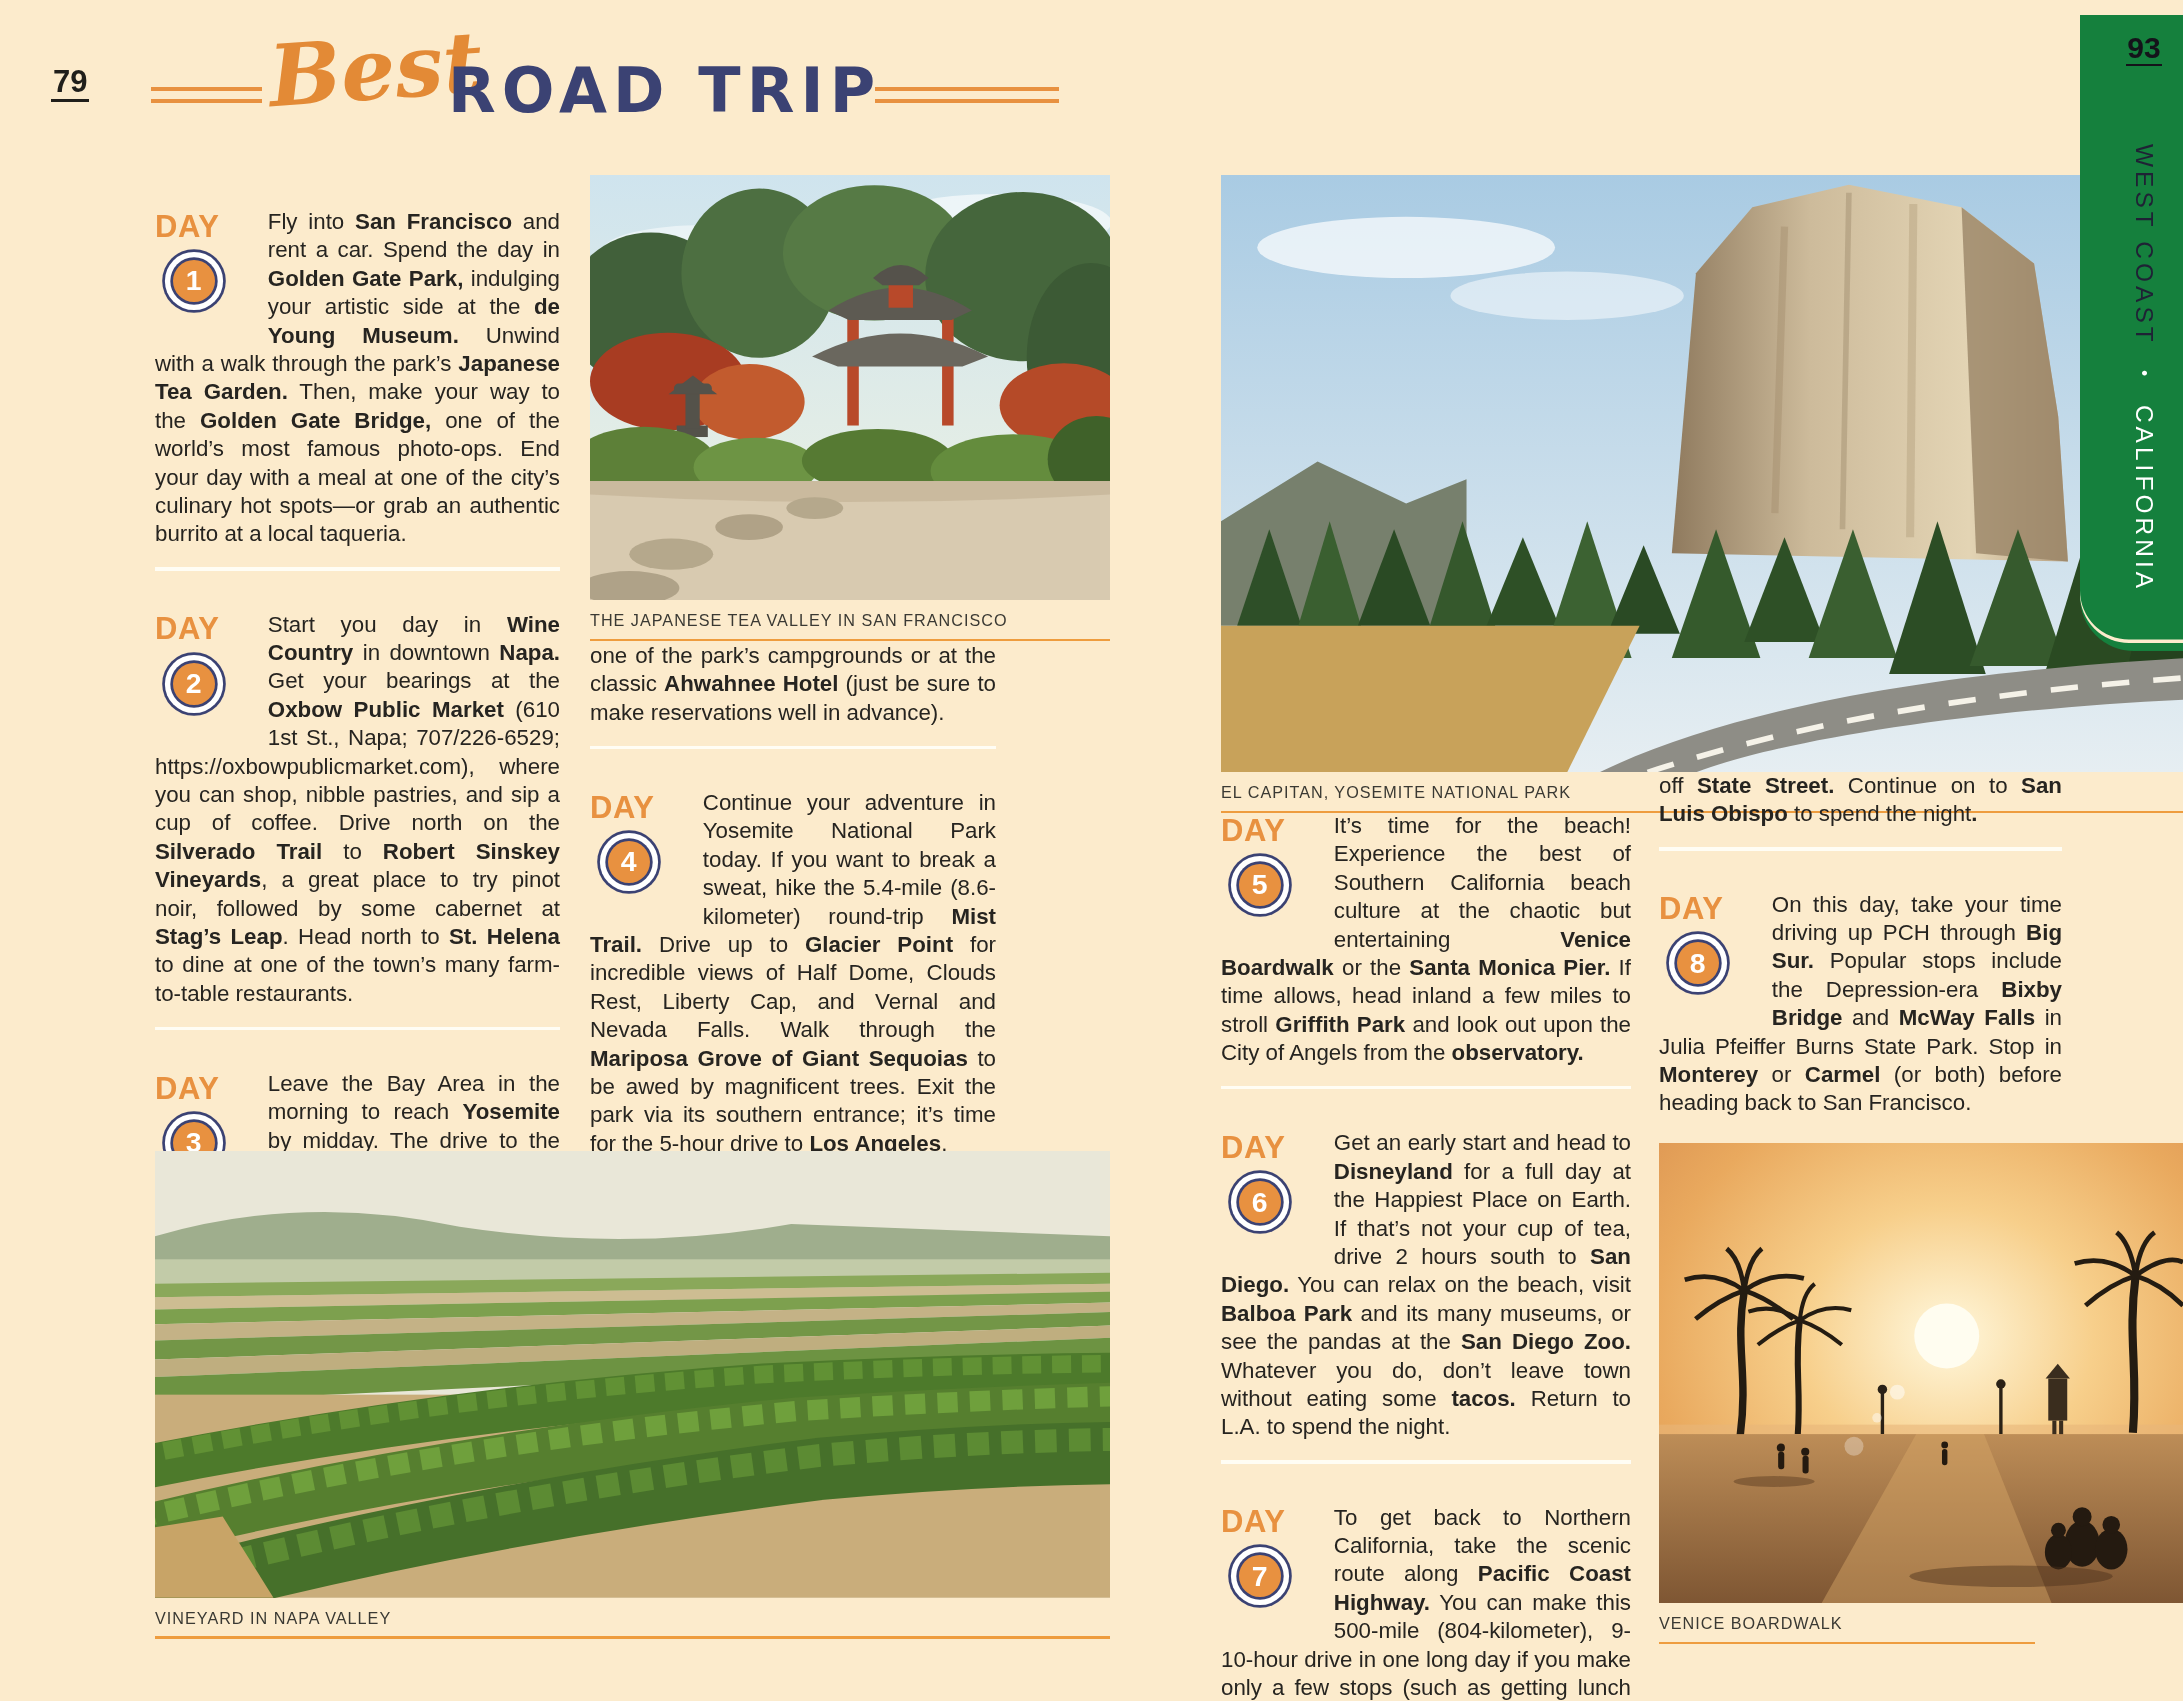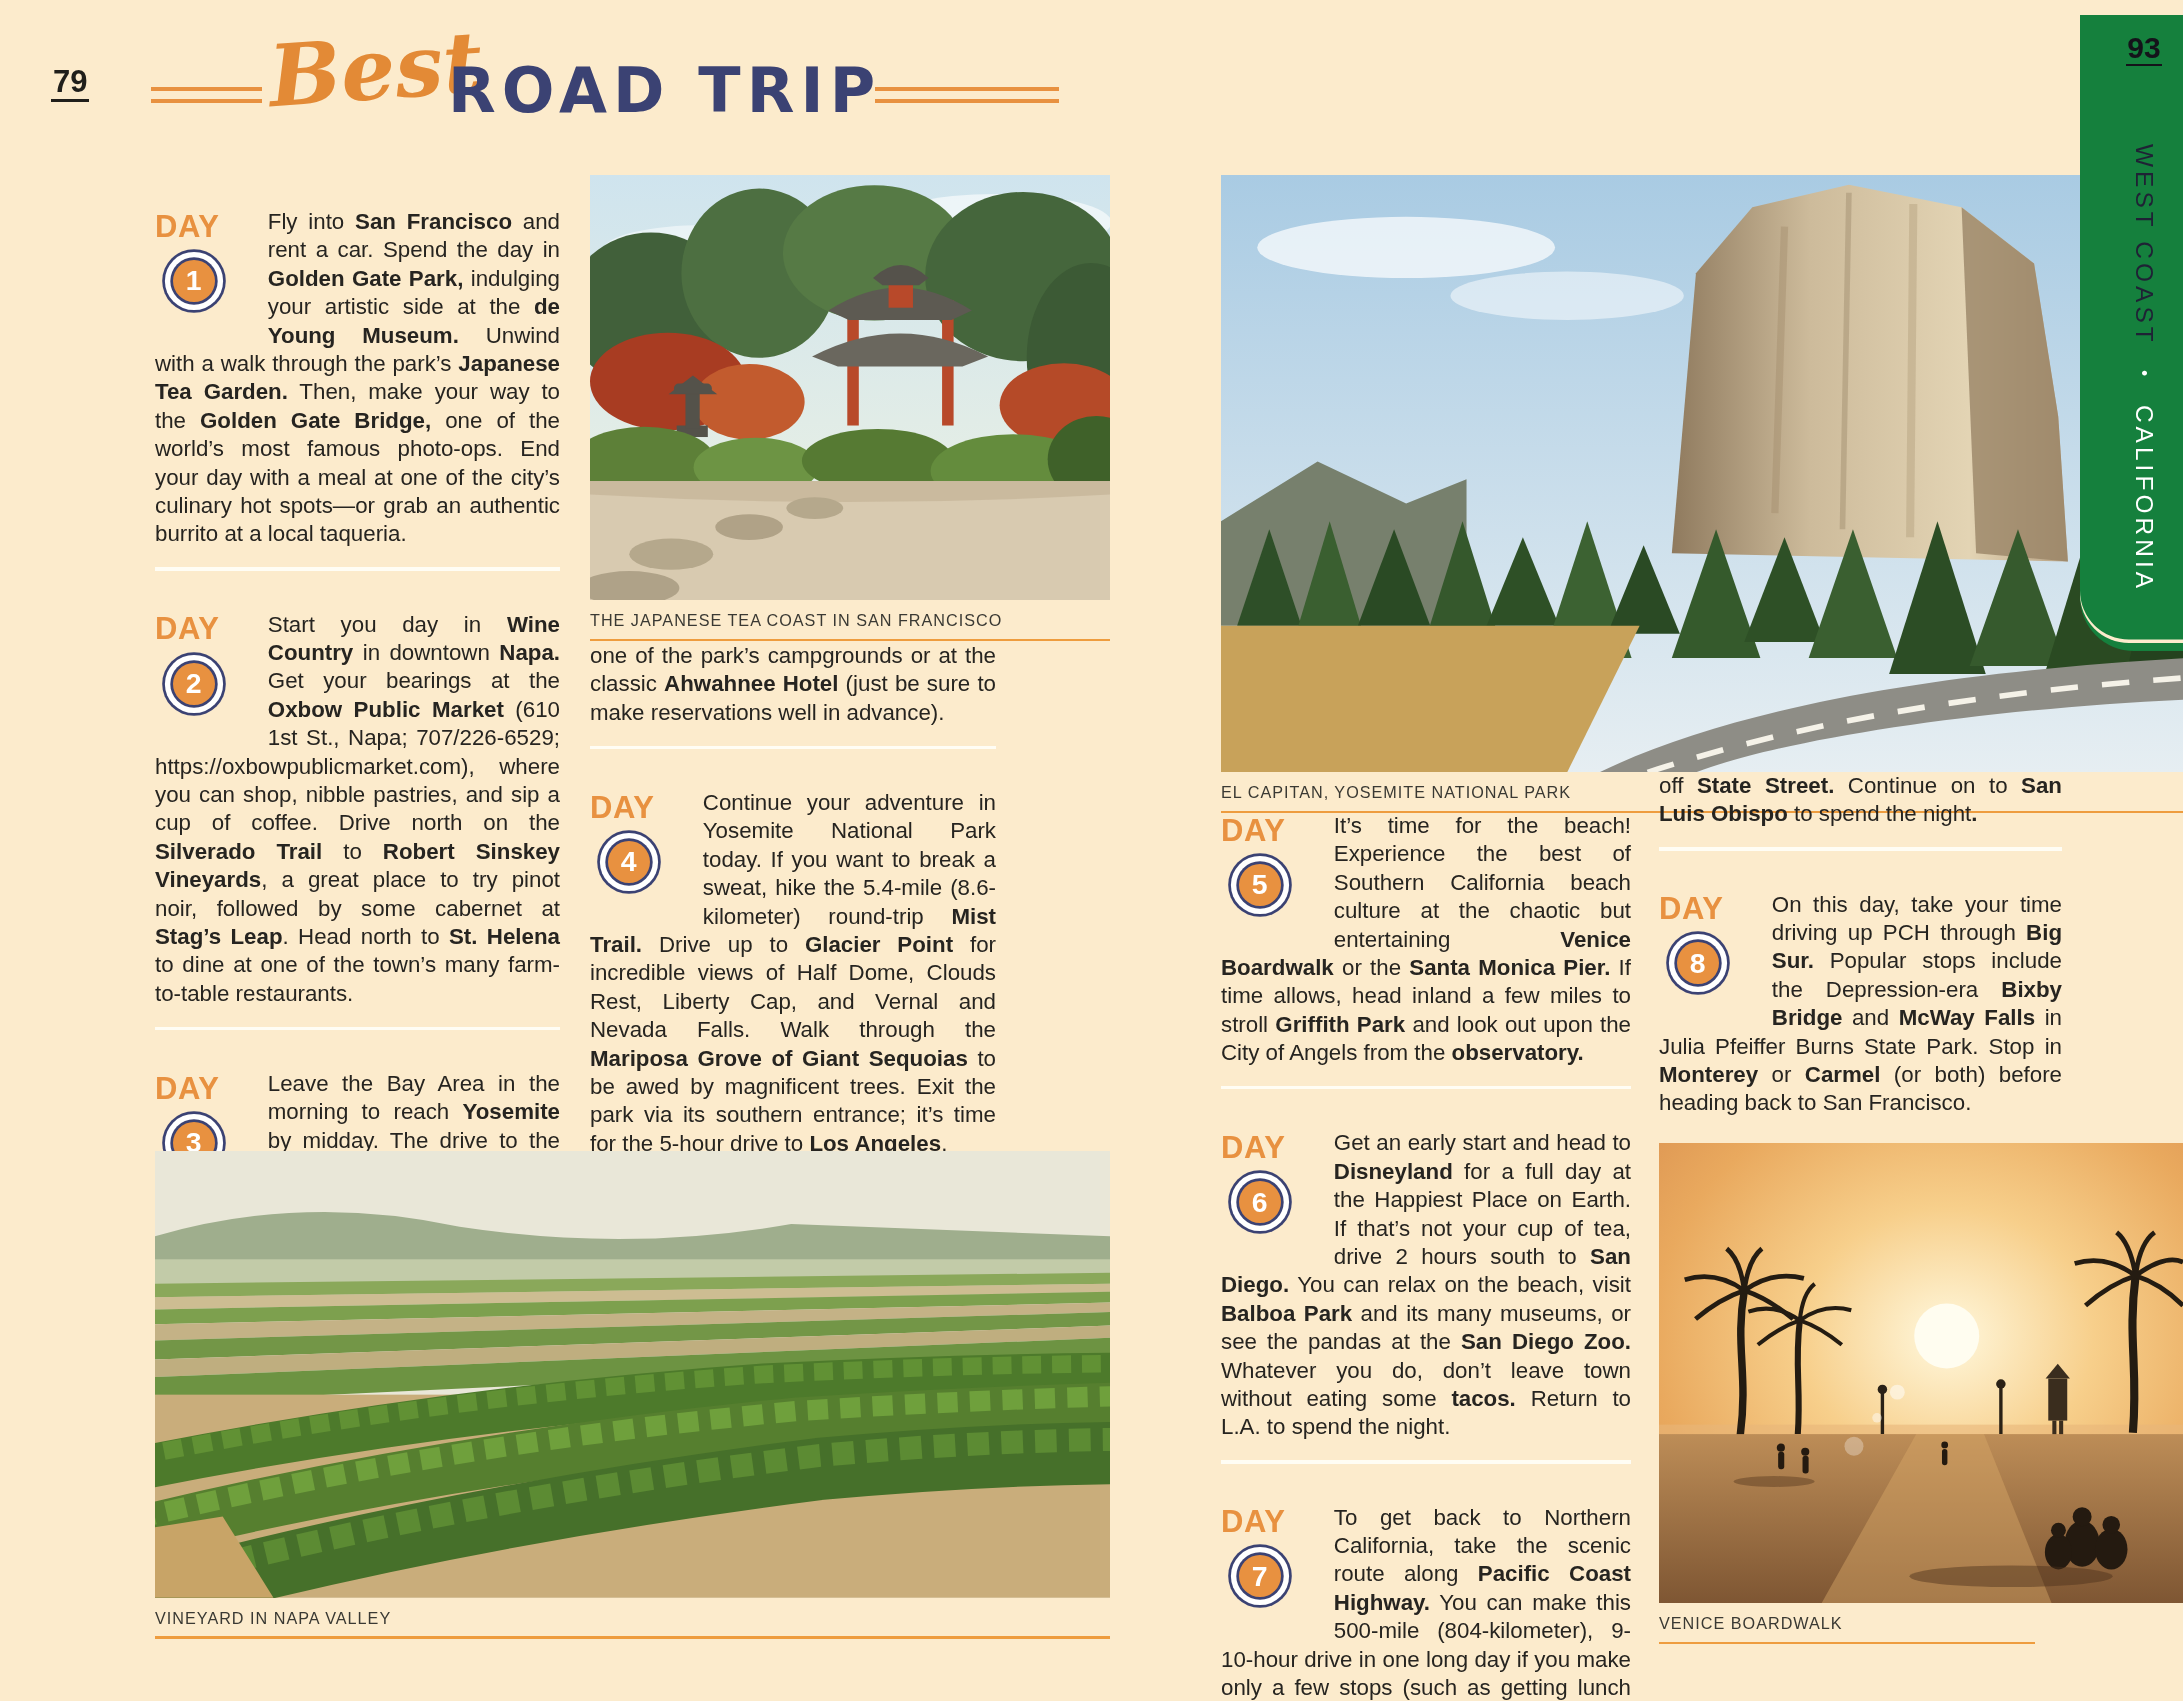--- a/index.html
+++ b/index.html
@@ -140,21 +140,21 @@
       <ellipse cx="425" cy="422" rx="112" ry="47" fill="#567a33"></ellipse>
       <ellipse cx="625" cy="437" rx="122" ry="54" fill="#648c3d"></ellipse>
       <ellipse cx="748" cy="420" rx="72" ry="64" fill="#3f6129"></ellipse>
       <rect x="0" y="452" width="768" height="176" fill="#d8cab0"></rect>
       <path d="M0,452 L768,452 L768,472 Q380,494 0,472 Z" fill="#c4b497" opacity="0.7"></path>
       <ellipse cx="120" cy="560" rx="62" ry="23" fill="#b5a88c"></ellipse>
       <ellipse cx="235" cy="520" rx="50" ry="19" fill="#b0a287"></ellipse>
       <ellipse cx="332" cy="492" rx="42" ry="16" fill="#b5a88c"></ellipse>
       <ellipse cx="58" cy="610" rx="74" ry="25" fill="#afa288"></ellipse>
     </svg>
-    <figcaption class="cap">THE JAPANESE TEA COAST IN SAN FRANCISCO</figcaption>
+    <figcaption class="cap">THE JAPANESE TEA VALLEY IN SAN FRANCISCO</figcaption>
     <div class="cap-rule"></div>
   </figure>
 
   <div class="col" id="col2">
     <p class="body">one of the park’s campgrounds or at the classic <b>Ahwahnee Hotel</b> (just be sure to make reservations well in advance).</p>
     <div class="sep"></div>
     <section class="day">
       <div class="day-head">
         <div class="day-label">DAY</div>
         <div class="day-circle">4</div>

